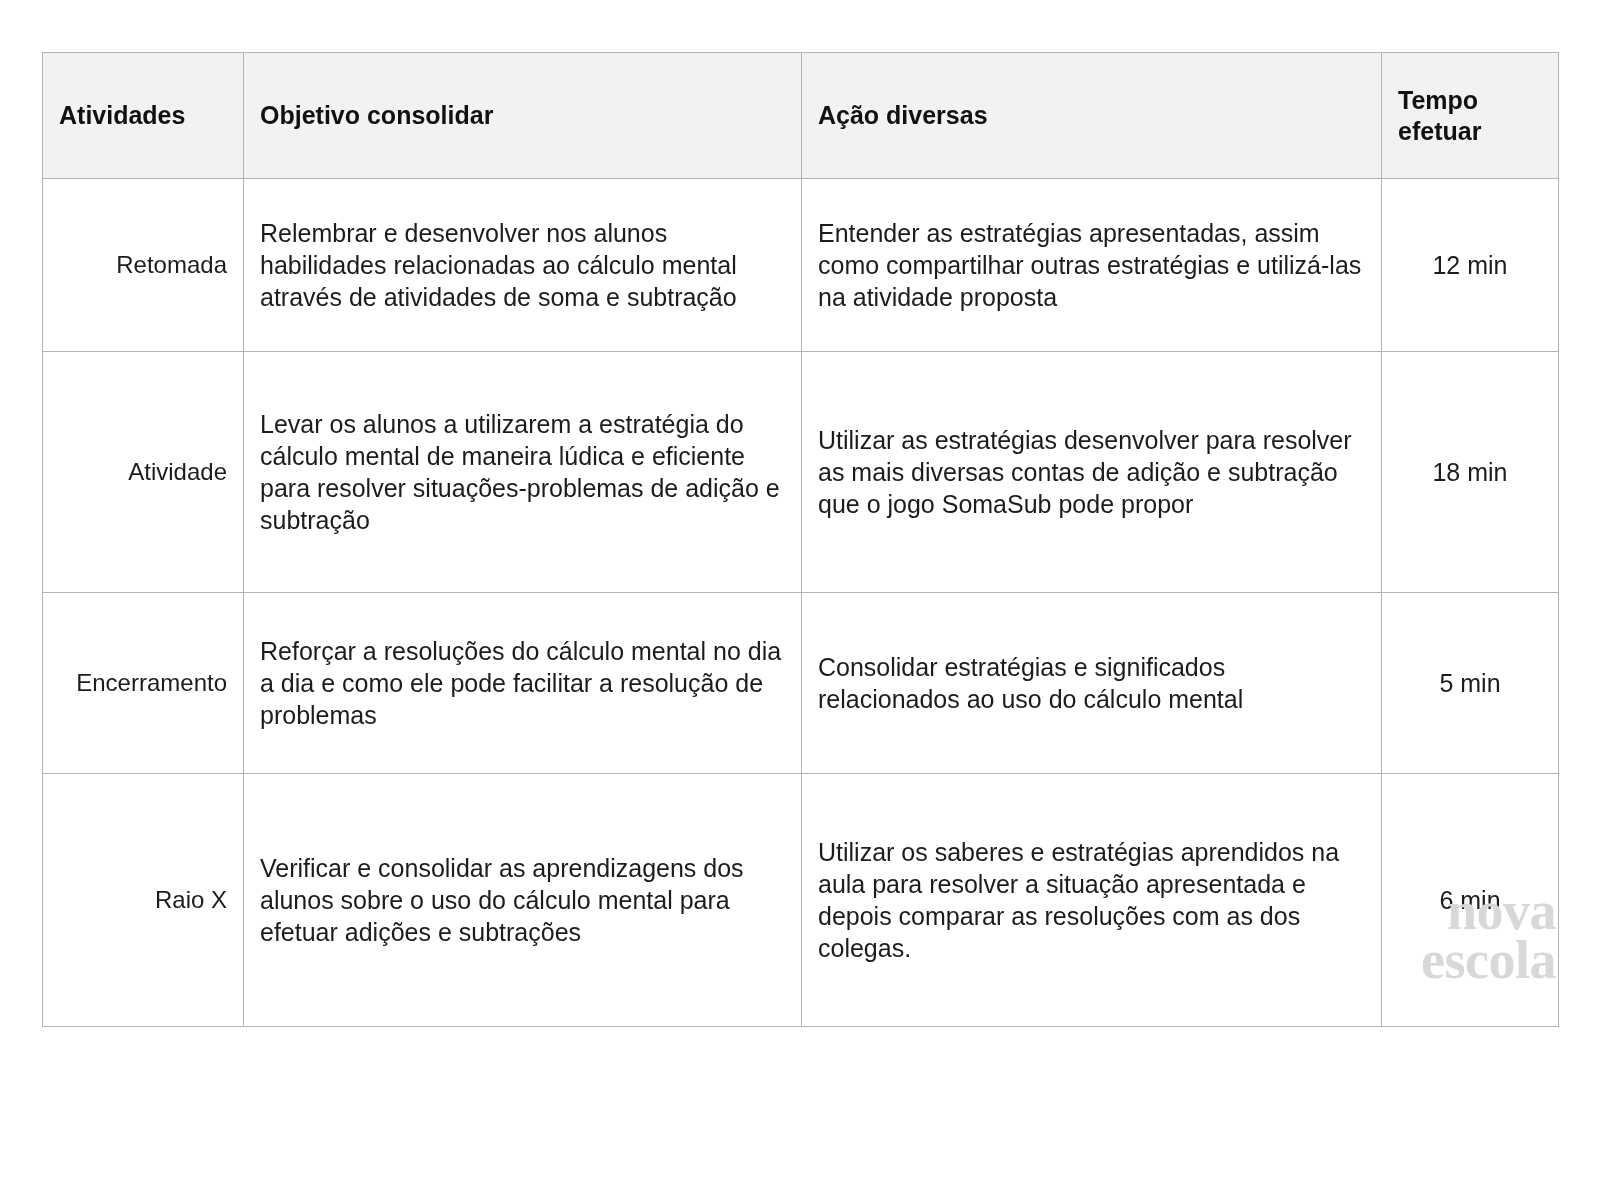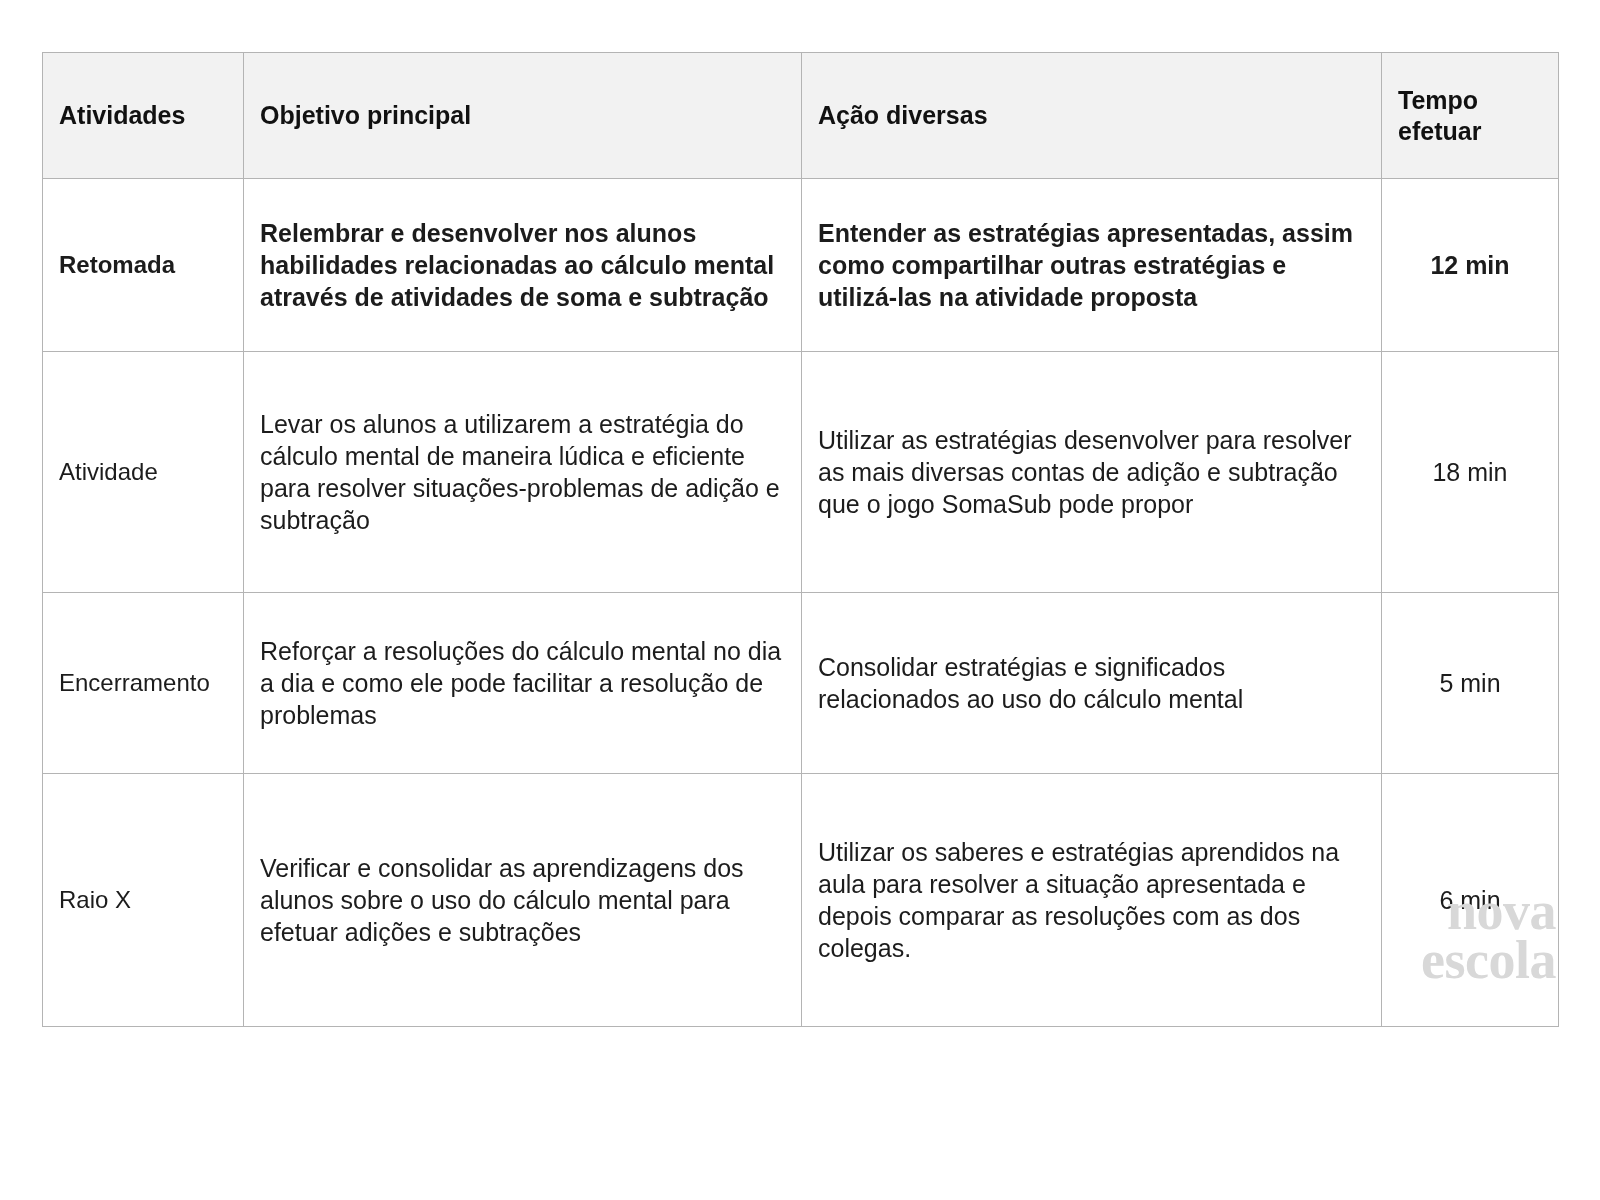--- a/index.html
+++ b/index.html
@@ -88,35 +88,36 @@
     background: #ffffff;
     font-weight: 400;
     color: #1c1c1c;
     font-size: 25px;
     line-height: 1.28;
   }
 
   td.cell-atividade {
     font-size: 24px;
     line-height: 1.25;
+    text-align: right;
   }
   td.cell-objetivo,
   td.cell-acao {
     padding-left: 17px;
     padding-right: 12px;
   }
   td.cell-tempo {
     font-size: 25px;
     white-space: nowrap;
     padding-left: 18px;
     text-align: center;
   }
 
   
-  tr.row-0 td { height: 144px; font-weight: bold; }
+  tr.row-0 td { height: 144px; }
   tr.row-1 td { height: 212px; }
   tr.row-2 td { height: 186px; }
   tr.row-3 td { height: 152px; }
   tr.row-4 td { height: 224px; }
 </style>
 </head>
 <body>
 
 <div class="page">
 
@@ -124,21 +125,21 @@
     <table class="activity-table">
       <colgroup>
         <col class="c-atividade">
         <col class="c-objetivo">
         <col class="c-acao">
         <col class="c-tempo">
       </colgroup>
       <thead>
         <tr>
           <th>Atividades</th>
-          <th>Objetivo principal</th>
+          <th>Objetivo consolidar</th>
           <th>Ação diversas</th>
           <th>Tempo efetuar</th>
         </tr>
       </thead>
       <tbody>
         <tr class="row-0">
           <td class="cell-atividade">Retomada</td>
           <td class="cell-objetivo">Relembrar e desenvolver nos alunos habilidades relacionadas ao cálculo mental através de atividades de soma e subtração</td>
           <td class="cell-acao">Entender as estratégias apresentadas, assim como compartilhar outras estratégias e utilizá-las na atividade proposta</td>
           <td class="cell-tempo">12 min</td>

